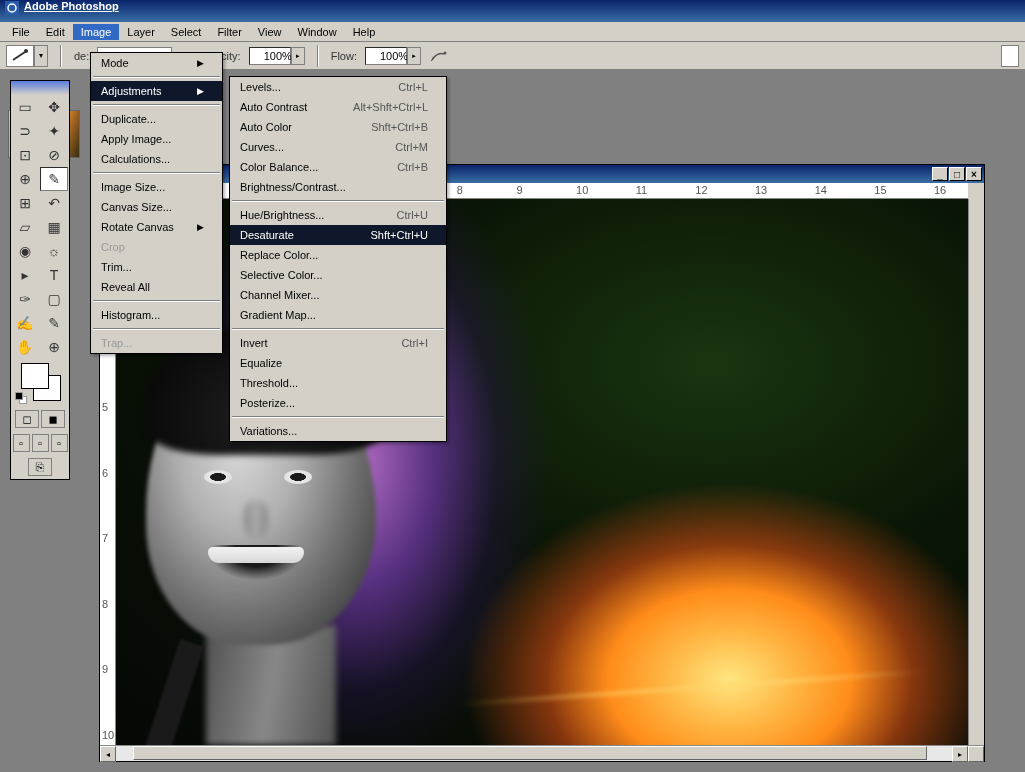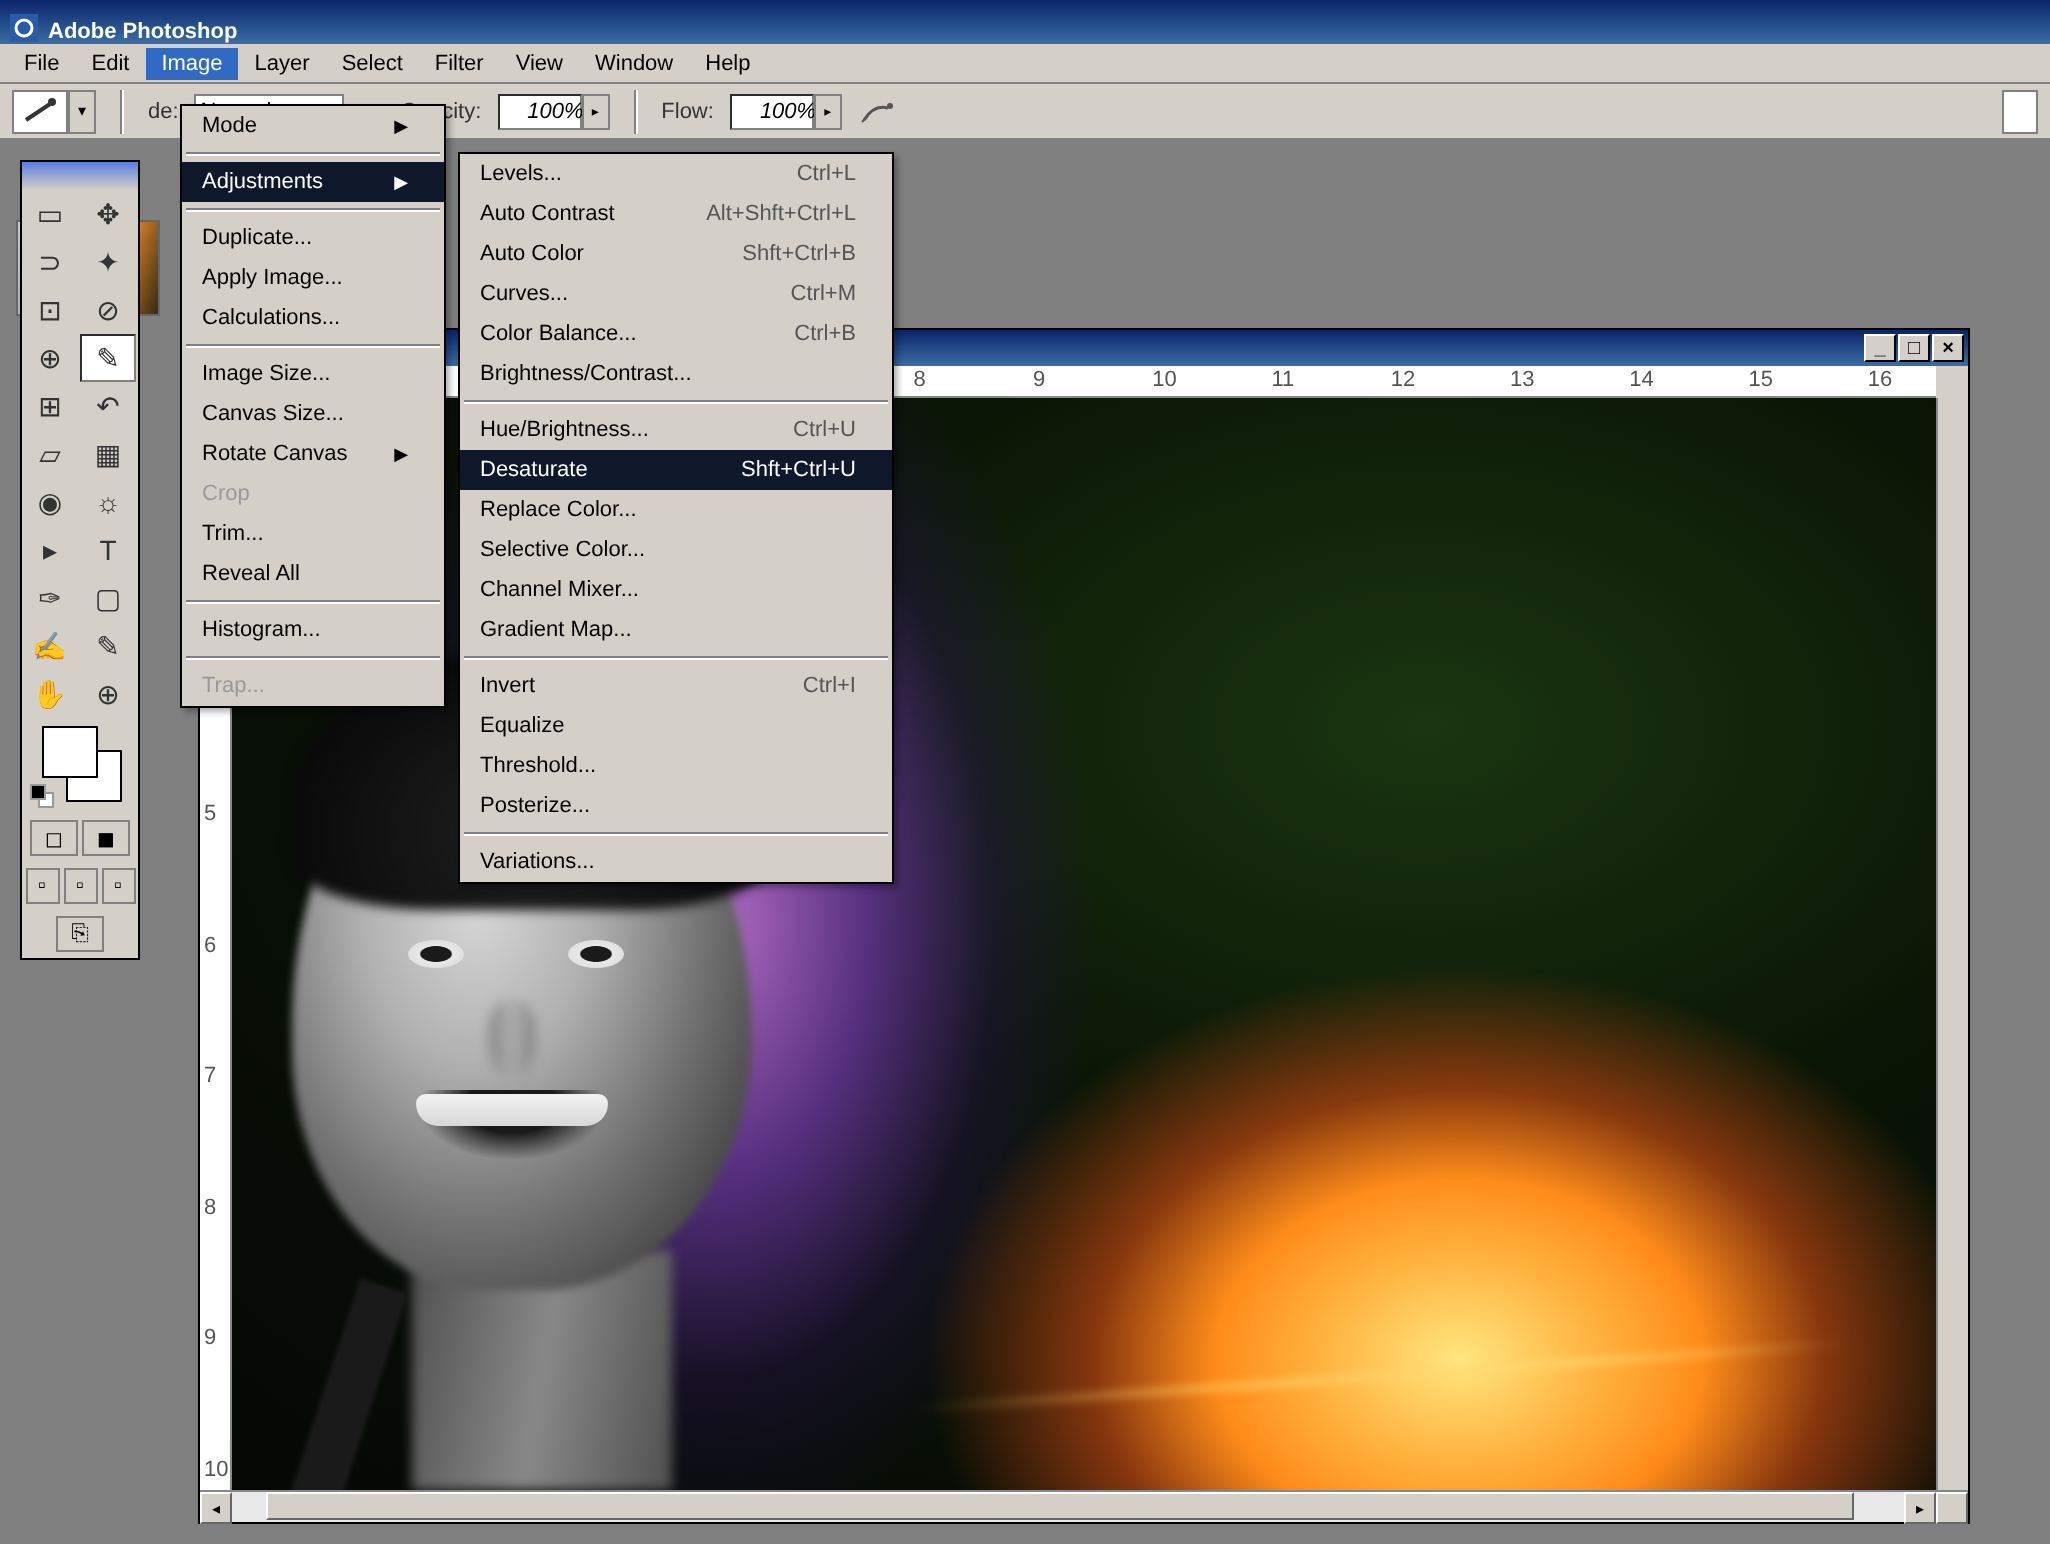--- a/index.html
+++ b/index.html
@@ -1,27 +1,27 @@
 <!DOCTYPE html>
 <html><head>
 <meta charset="utf-8">
 <style>
 * { margin: 0; padding: 0; box-sizing: border-box; font-family: Tahoma, sans-serif; font-size: 11px; }
 body { background: #808080; width: 1025px; height: 772px; overflow: hidden; }
-.titlebar { background: linear-gradient(#0A246A, #3A6EA5); color: white; height: 22px; display: flex; align-items: flex-end; padding: 0 4px; font-weight: bold; }
+.titlebar { background: linear-gradient(#0A246A, #3A6EA5); color: white; height: 22px; display: flex; align-items: flex-start; padding: 0 4px; font-weight: bold; text-decoration: underline; }
 .titlebar-icon { width: 16px; height: 16px; margin-right: 4px; display: inline-flex; align-items: center; justify-content: center; }
 .menubar { background: #D4D0C8; height: 20px; display: flex; align-items: center; padding: 0 4px; border-bottom: 1px solid #808080; }
 .menu-item { padding: 2px 8px; cursor: default; }
 .menu-item.active { background: #316AC5; color: white; }
 .optionsbar { background: #D4D0C8; height: 28px; display: flex; align-items: center; padding: 2px 6px; border-bottom: 1px solid #808080; gap: 8px; }
 .tool-preview { width: 28px; height: 22px; border: 1px solid #808080; background: white; display: flex; align-items: center; justify-content: center; }
 .dropdown-arrow { width: 14px; height: 22px; border: 1px solid #808080; background: #D4D0C8; display: flex; align-items: center; justify-content: center; font-size: 8px; }
 .opt-label { color: #333; }
 .opt-select { width: 75px; height: 18px; border: 1px solid #808080; background: white; padding: 0 2px; display: inline-flex; align-items: center; justify-content: space-between; }
-.opt-input { width: 42px; height: 18px; border: 1px inset #808080; background: white; padding: 0 14px; display: inline-flex; align-items: center; font-style: italic; }
+.opt-input { width: 42px; height: 18px; border: 1px inset #808080; background: white; padding: 0 14px; display: inline-flex; align-items: center; }
 .opt-btn { width: 14px; height: 18px; border: 1px solid #808080; background: #D4D0C8; display: inline-flex; align-items: center; justify-content: center; font-size: 7px; }
 .sep { width: 2px; height: 22px; border-left: 1px solid #808080; border-right: 1px solid white; margin: 0 4px; }
 .workspace { position: relative; height: calc(772px - 70px); background: #808080; }
 .toolbox { position: absolute; left: 10px; top: 10px; width: 60px; background: #D4D0C8; border: 1px solid #000; }
 .toolbox-header { height: 14px; background: linear-gradient(#5A7EDC, #D4D0C8); }
 .tool-grid { display: grid; grid-template-columns: 1fr 1fr; }
 .tool-btn { width: 28px; height: 24px; border: 1px solid #D4D0C8; display: flex; align-items: center; justify-content: center; background: #D4D0C8; color: #333; font-size: 14px; }
 .tool-btn.selected { background: white; border: 1px inset #808080; }
 .color-swatches { position: relative; height: 48px; padding: 4px; }
 .fg-swatch { position: absolute; width: 28px; height: 26px; background: white; border: 1px solid #000; top: 4px; left: 10px; }

